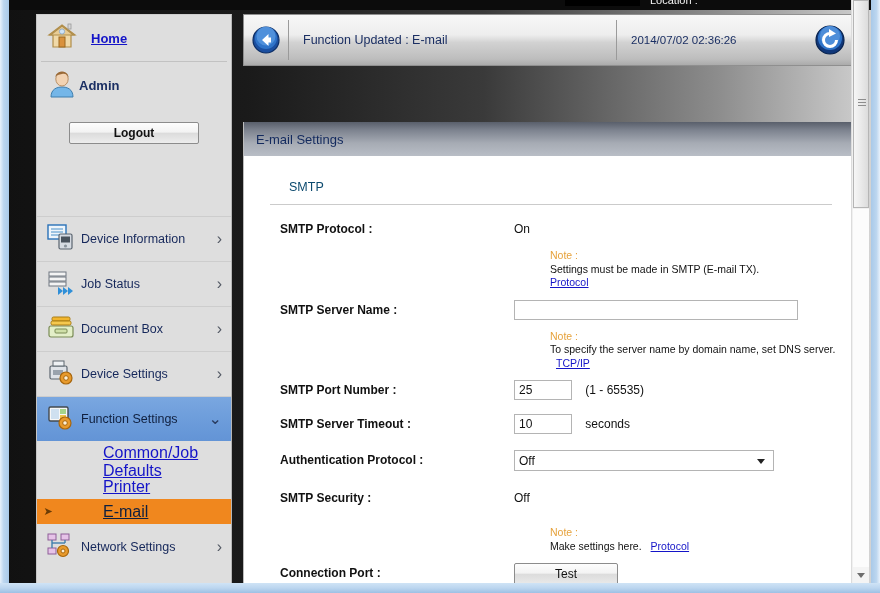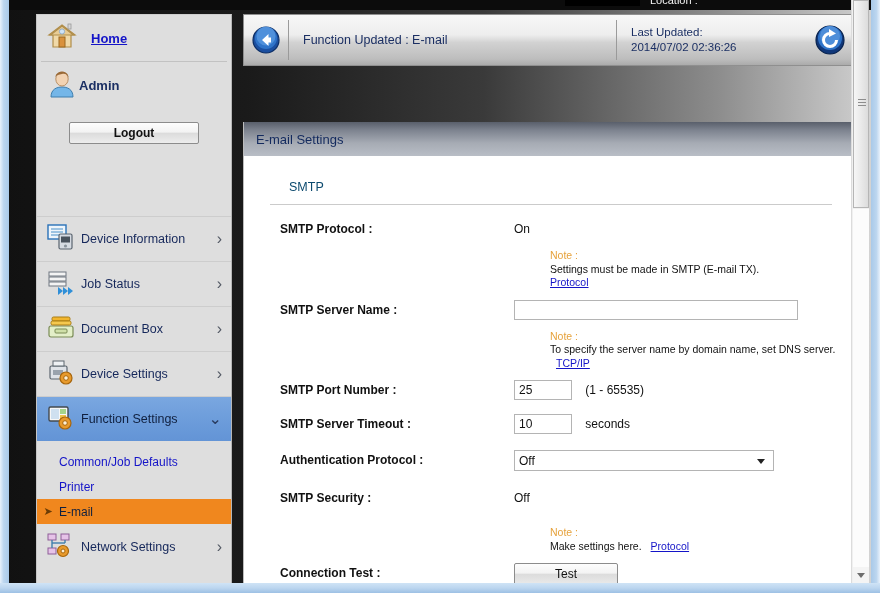--- a/index.html
+++ b/index.html
@@ -170,22 +170,24 @@
     height: 25px;
     padding-left: 22px;
     box-sizing: border-box;
     cursor: pointer;
   }
   .sub-item.active {
     background: #f0871e;
     padding-left: 0;
   }
   .sub-label {
-    font-size: 12px;
+    font-size: 16px;
     color: #1414c8;
+    text-decoration: underline;
+    margin-left: 44px;
   }
   .sub-item.active .sub-label { color: #10203f; }
   .sub-arrow {
     width: 22px;
     text-align: center;
     color: #6b3c06;
     font-size: 11px;
   }
 
   
@@ -591,21 +593,20 @@
             <circle cx="14" cy="14" r="13" fill="#1b4fa0" stroke="#0d2f66" stroke-width="1.2"></circle>
             <circle cx="14" cy="12" r="11" fill="#2f74c9"></circle>
             <circle cx="14" cy="10" r="9.5" fill="#5b9ae0" opacity="0.75"></circle>
             <path d="M16.5 8 L10 14 L16.5 20 L16.5 16.5 L19 16.5 L19 11.5 L16.5 11.5 Z" fill="#ffffff"></path>
           </svg>
         </div>
         <div class="tb-divider"></div>
         <div class="tb-title">Function Updated : E-mail</div>
         <div class="tb-divider"></div>
         <div class="tb-updated">
-          <div>Last Updated:</div>
           <div>2014/07/02 02:36:26</div>
         </div>
         <div class="tb-refresh">
           <svg width="30" height="30" viewBox="0 0 30 30">
             <circle cx="15" cy="15" r="14" fill="#10377a" stroke="#08224d" stroke-width="1.2"></circle>
             <circle cx="15" cy="13" r="12" fill="#2f74c9"></circle>
             <circle cx="15" cy="11" r="10" fill="#5b9ae0" opacity="0.7"></circle>
             <path d="M15 7 A8 8 0 1 0 23 15 L20 15 A5 5 0 1 1 15 10 Z" fill="#ffffff"></path>
             <polygon points="14,4 21,8.5 14,12" fill="#ffffff"></polygon>
           </svg>
@@ -677,21 +678,21 @@
               <div class="row-label">SMTP Security :</div>
               <div class="row-value">Off</div>
             </div>
             <div class="note" style="margin-top:14px;">
               <div class="note-head">Note :</div>
               <span>Make settings here.</span>
               <a class="note-link" href="#" style="margin-left:6px;">Protocol</a>
             </div>
 
             <div class="row" style="margin-top:2px;">
-              <div class="row-label">Connection Test :</div>
+              <div class="row-label">Connection Port :</div>
               <div class="row-value">
                 <button class="test-btn">Test</button>
               </div>
             </div>
 
           </div>
         </div>
       </div>
 
     </div>

